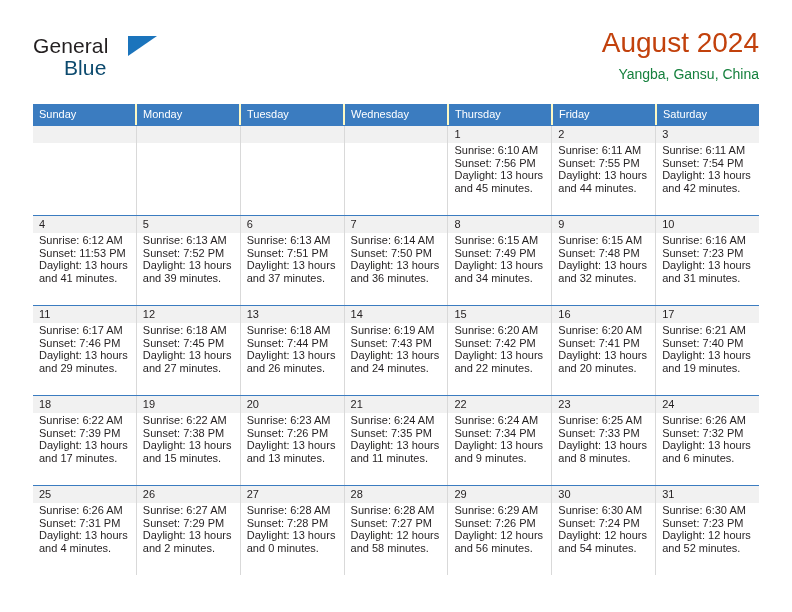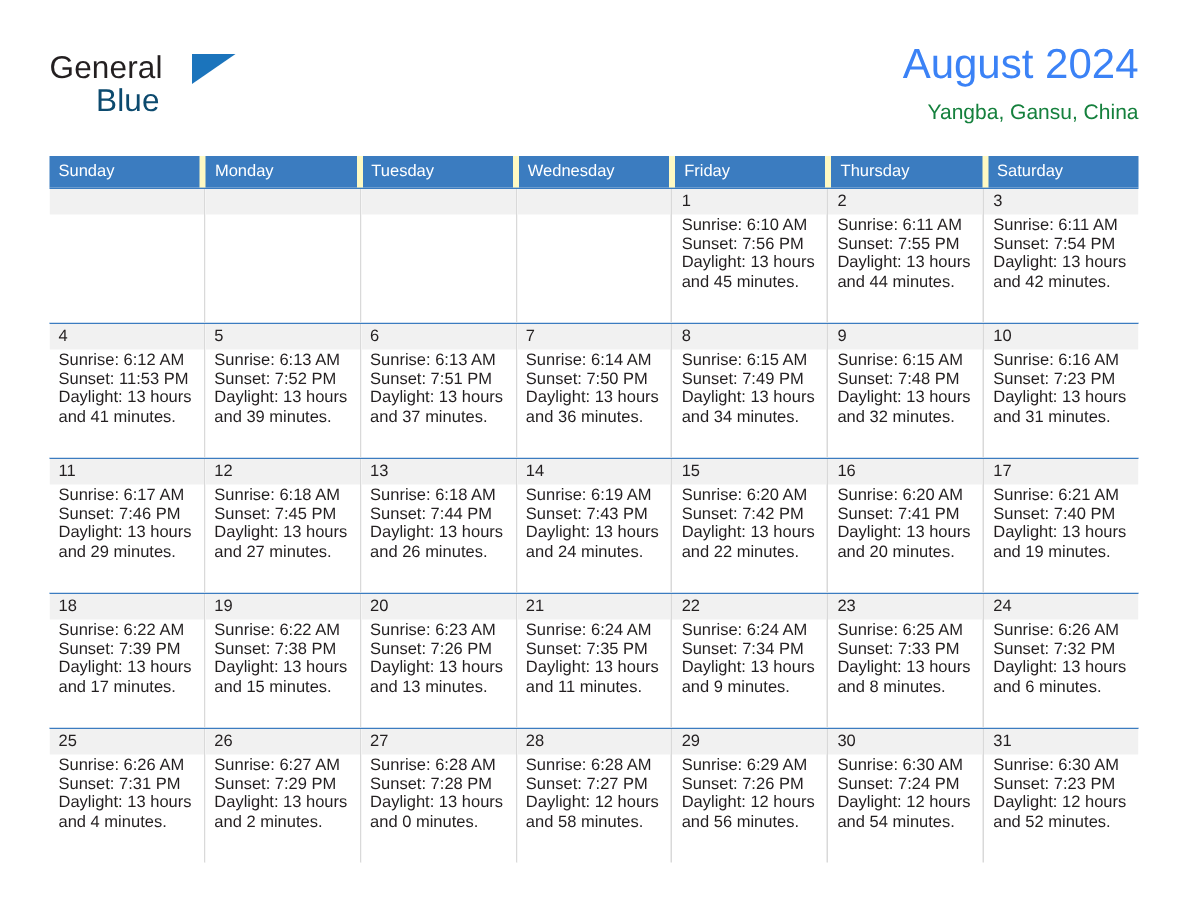--- a/index.html
+++ b/index.html
@@ -66,21 +66,21 @@
   .title-block {
     position: absolute;
     right: 0;
     top: 0;
     text-align: right;
   }
   .cal-title {
     font-size: 28px;
     line-height: 34px;
     font-weight: normal;
-    color: #3b82f6;
+    color: #c2410c;
     white-space: nowrap;
   }
   .cal-subtitle {
     font-size: 14px;
     line-height: 20px;
     color: #15803d;
     margin-top: 4px;
     white-space: nowrap;
   }
 
@@ -96,21 +96,21 @@
     background: #3b7cc0;
     height: 21px;
   }
   .dow {
     flex: 1 1 0;
     box-sizing: border-box;
     color: #ffffff;
     font-size: 11px;
     line-height: 21px;
     padding-left: 6px;
-    border-right: 4px solid #fef9c3;
+    border-right: 2px solid #fef9c3;
     overflow: hidden;
     white-space: nowrap;
   }
   .dow:last-child { border-right: none; }
 
   .week {
     display: flex;
     border-top: 1px solid #3b7cc0;
     height: 89px;
   }
@@ -157,22 +157,22 @@
     </div>
   </div>
 
   <div class="calendar">
 
     <div class="dow-row">
       <div class="dow">Sunday</div>
       <div class="dow">Monday</div>
       <div class="dow">Tuesday</div>
       <div class="dow">Wednesday</div>
+      <div class="dow">Thursday</div>
       <div class="dow">Friday</div>
-      <div class="dow">Thursday</div>
       <div class="dow">Saturday</div>
     </div>
 
     <div class="week">
       <div class="day">
         <div class="day-num"></div>
         <div class="day-info">
           <div></div>
           <div></div>
           <div></div>

